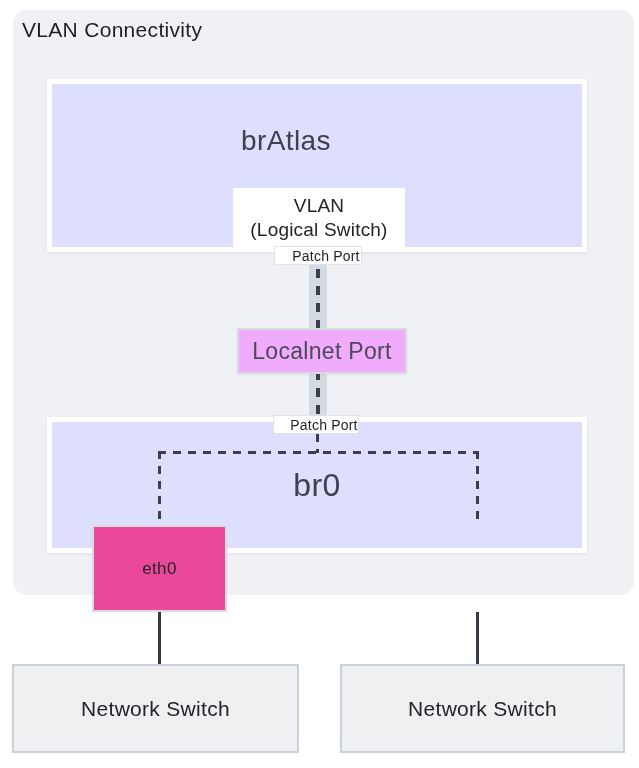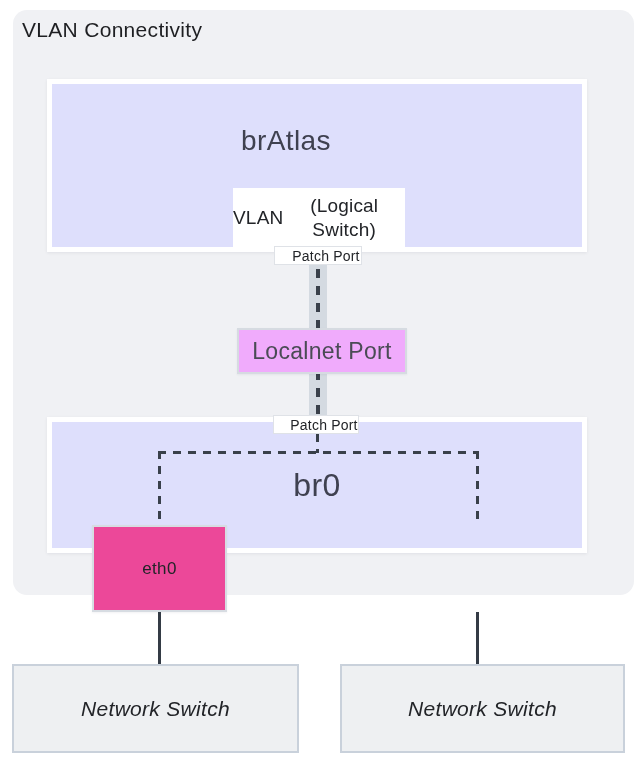--- a/index.html
+++ b/index.html
@@ -26,21 +26,21 @@
   .container{left:13px;top:10px;width:621px;height:585px;border-radius:14px;background:var(--container);}
   .title{left:22px;top:18px;font-size:21px;letter-spacing:.3px;color:#1e1f22;font-weight:500;}
 
   .node{background:var(--node-fill);border:5px solid #fff;box-shadow:0 1px 3px rgba(40,40,60,.08);}
   .node-bratlas{left:47px;top:79px;width:540px;height:173px;}
   .node-br0{left:47px;top:417px;width:540px;height:136px;display:flex;align-items:center;justify-content:center;}
   .node-label{color:var(--node-text);letter-spacing:.4px;}
   .bratlas-label{left:47px;top:125px;width:478px;text-align:center;font-size:28px;}
   .br0-label{font-size:32px;}
 
-  .vlan-box{left:233px;top:188px;width:172px;height:59px;background:#fff;display:flex;flex-direction:row;align-items:center;justify-content:center;font-size:19px;line-height:1.22;color:var(--text-dark);text-align:center;letter-spacing:.2px;}
+  .vlan-box{left:233px;top:188px;width:172px;height:59px;background:#fff;display:flex;flex-direction:column;align-items:center;justify-content:center;font-size:19px;line-height:1.22;color:var(--text-dark);text-align:center;letter-spacing:.2px;}
 
   .port-label{height:19px;background:#fff;border:1px solid var(--label-border);display:flex;align-items:center;justify-content:center;font-size:14px;color:var(--text-dark);letter-spacing:.2px;padding-left:16px;}
   .port-label-top{left:274px;top:246px;width:88px;}
   .port-label-bottom{left:273px;top:415px;width:86px;}
 
   .band{left:309px;top:252px;width:18px;height:166px;background:var(--band);}
   .vdash{background-image:repeating-linear-gradient(to bottom,var(--dash) 0 9px,transparent 9px 17px);}
   .vdash-main{left:316px;top:252px;width:4px;height:166px;}
   .vdash-small{background-image:repeating-linear-gradient(to bottom,var(--dash) 0 8px,transparent 8px 15px);}
   .vdash-mid{left:316px;top:434px;width:3px;height:19px;}
@@ -51,21 +51,21 @@
   .localnet{left:237px;top:328px;width:170px;height:46px;background:#f0abfc;border:2px solid var(--box-border);display:flex;align-items:center;justify-content:center;font-size:23px;color:var(--localnet-text);letter-spacing:.3px;box-shadow:0 1px 2px rgba(40,40,60,.06);}
 
   .eth{width:135px;height:87px;background:#ec4899;border:2px solid var(--eth-border);display:flex;align-items:center;justify-content:center;font-size:17px;color:var(--text-dark);letter-spacing:.3px;box-shadow:0 1px 2px rgba(40,40,60,.06);}
   .eth0{left:92px;top:525px;}
   .eth2{left:410px;top:525px;}
 
   .link{width:3px;height:52px;background:var(--line);}
   .link-left{left:158px;top:612px;}
   .link-right{left:476px;top:612px;}
 
-  .switch{height:89px;background:var(--switch-fill);border:2px solid var(--switch-border);display:flex;align-items:center;justify-content:center;font-size:21px;color:var(--text-dark);letter-spacing:.3px;font-style:italic;}
+  .switch{height:89px;background:var(--switch-fill);border:2px solid var(--switch-border);display:flex;align-items:center;justify-content:center;font-size:21px;color:var(--text-dark);letter-spacing:.3px;}
   .switch-left{left:12px;top:664px;width:287px;}
   .switch-right{left:340px;top:664px;width:285px;}
 </style>
 </head>
 <body>
 
 <div class="stage">
 
   <div class="abs container"></div>
 

